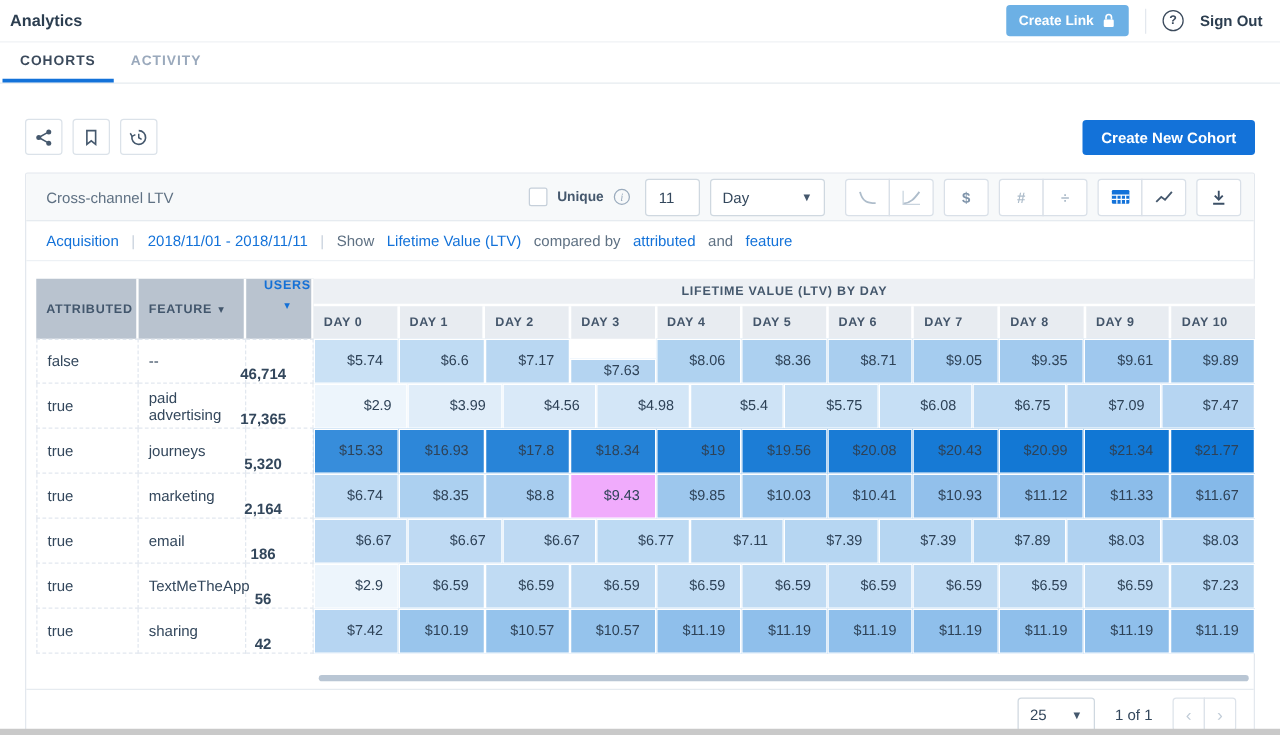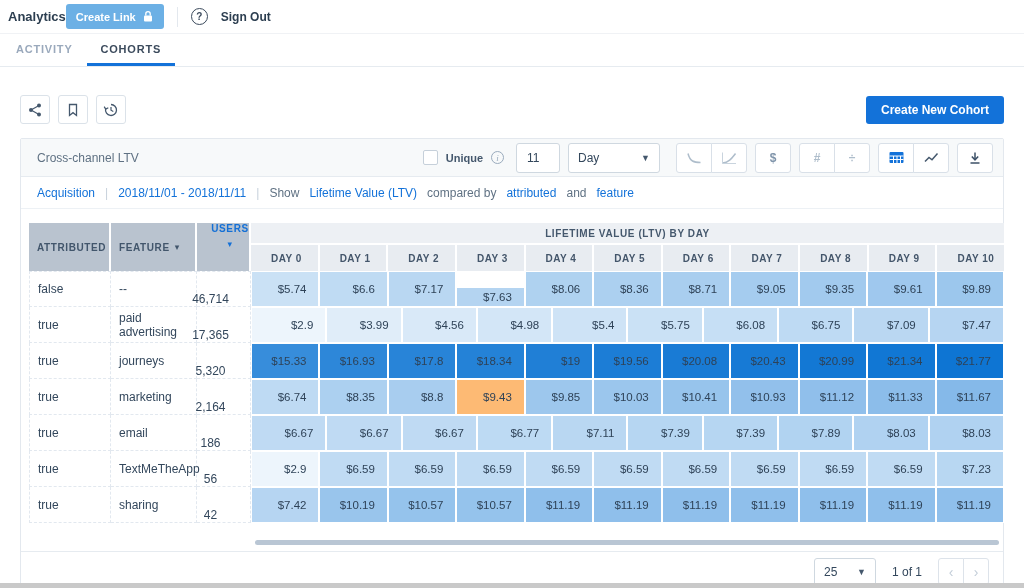--- a/index.html
+++ b/index.html
@@ -1,21 +1,21 @@
 <!DOCTYPE html>
 <html><head>
 <meta charset="utf-8">
 <style>
   * { margin:0; padding:0; box-sizing:border-box; }
   html,body { background:#fff; }
   body { font-family:"Liberation Sans","DejaVu Sans",sans-serif; color:#33475c; }
   .page { position:relative; width:1024px; height:588px; background:#fff; overflow:hidden; }
 
   
-  .topbar { height:34px; display:flex; align-items:center; 
+  .topbar { height:34px; display:flex; align-items:center; justify-content:space-between;
             padding:0 14px 0 8px; border-bottom:1px solid #f0f2f5; }
   .app-title { font-size:13px; font-weight:bold; color:#2c3e50; }
   .topbar-right { display:flex; align-items:center; gap:13px; }
   .create-link { display:flex; align-items:center; gap:6px; background:#6cb0e5; color:#fff;
                  border:none; border-radius:3px; font-size:11px; font-weight:bold;
                  padding:6px 10px; font-family:inherit; cursor:pointer; }
   .vdiv { width:1px; height:20px; background:#e3e8ee; }
   .help-circle { width:17px; height:17px; border:1.5px solid #3b4a5c; border-radius:50%;
                  font-size:10px; font-weight:bold; color:#3b4a5c; display:flex;
                  align-items:center; justify-content:center; cursor:pointer; }
@@ -82,29 +82,29 @@
   .lh .caret { color:#42566c; }
   .lh.users { color:#1470d6; justify-content:flex-start; padding-left:14px; }
   .lh.users .caret { color:#1470d6; }
   .w-attr { width:82px; } .w-feat { width:86px; } .w-users { width:54px;flex-direction:column; }
   .day-area { flex:1; }
   .span-head { height:22px; background:#edf0f4; display:flex; align-items:center; justify-content:center;
                font-size:10px; font-weight:bold; letter-spacing:.6px; color:#45586d;
                border-bottom:2px solid #fff; }
   .day-heads { display:flex; height:26px; }
   .dh { flex:1; background:#e8ecf1; font-size:10px; font-weight:bold; letter-spacing:.5px;
-        color:#44566b; display:flex; align-items:center; padding-left:20px; border-left:2px solid #fff; }
+        color:#44566b; display:flex; align-items:center; padding-left:8px; border-left:2px solid #fff; }
   .dh:first-child { border-left:none; }
 
   .t-row { display:flex; height:36px; }
   .lcell { display:flex; align-items:center; font-size:12px; color:#33475c;
            border-right:1px dashed #e2e8ef; border-bottom:1px dashed #e2e8ef; padding-left:8px; }
   .t-row:first-child .lcell { border-top:1px dashed #e2e8ef; }
   .lcell.first { border-left:1px dashed #e2e8ef; }
-  .lcell.users-c { justify-content:flex-end; padding-right:26px; padding-left:0; }
+  .lcell.users-c { justify-content:flex-end; padding-right:26px; padding-left:0;font-weight:bold; }
   .heat { flex:1; display:flex; align-items:center; justify-content:flex-end; padding-right:12px;
           font-size:11.5px; color:#2e4257; border:1px solid #fff; cursor:pointer; }
 
   .hscroll { margin:17px 4px 0 226px; height:5px; background:#b9c6d4; border-radius:3px; cursor:pointer; }
 
   
   .paging { margin-top:6px; border-top:1px solid #e6ebf0; height:40px; display:flex;
             align-items:center; justify-content:flex-end; gap:16px; padding-right:14px; }
   .sel-pagesize { width:62px; height:28px; }
   .page-info { font-size:12px; color:#33475c; }
@@ -135,22 +135,22 @@
             </svg>
         </span>
       </button>
       <div class="vdiv"></div>
       <div class="help-circle">?</div>
       <div class="signout">Sign Out</div>
     </div>
   </header>
 
   <nav class="tabs">
+    <div class="tab active">COHORTS</div>
     <div class="tab">ACTIVITY</div>
-    <div class="tab active">COHORTS</div>
   </nav>
 
   <div class="content">
     <div class="actions-row">
       <div class="icon-btns">
         <div class="icon-btn">
           <span>
             <svg width="16" height="16" viewBox="0 0 16 16">
                 <circle cx="12" cy="3.5" r="2" fill="#45586d"></circle>
                 <circle cx="4" cy="8" r="2" fill="#45586d"></circle>
@@ -344,21 +344,21 @@
                 <div class="heat" style="background: rgb(17, 119, 212);">$21.34</div>
                 <div class="heat" style="background: rgb(14, 117, 211);">$21.77</div>
               </div>
               <div class="t-row">
                 <div class="lcell first w-attr">true</div>
                 <div class="lcell w-feat">marketing</div>
                 <div class="lcell users-c w-users">2,164</div>
                 <div class="heat" style="background: rgb(190, 218, 243);">$6.74</div>
                 <div class="heat" style="background: rgb(172, 208, 240);">$8.35</div>
                 <div class="heat" style="background: rgb(168, 205, 239);">$8.8</div>
-                <div class="heat" style="background: #fdba74;">$9.43</div>
+                <div class="heat" style="background: #f0abfc;">$9.43</div>
                 <div class="heat" style="background: rgb(157, 199, 237);">$9.85</div>
                 <div class="heat" style="background: rgb(155, 198, 237);">$10.03</div>
                 <div class="heat" style="background: rgb(151, 196, 236);">$10.41</div>
                 <div class="heat" style="background: rgb(146, 192, 235);">$10.93</div>
                 <div class="heat" style="background: rgb(144, 191, 235);">$11.12</div>
                 <div class="heat" style="background: rgb(140, 189, 234);">$11.33</div>
                 <div class="heat" style="background: rgb(133, 185, 233);">$11.67</div>
               </div>
               <div class="t-row">
                 <div class="lcell first w-attr">true</div>

